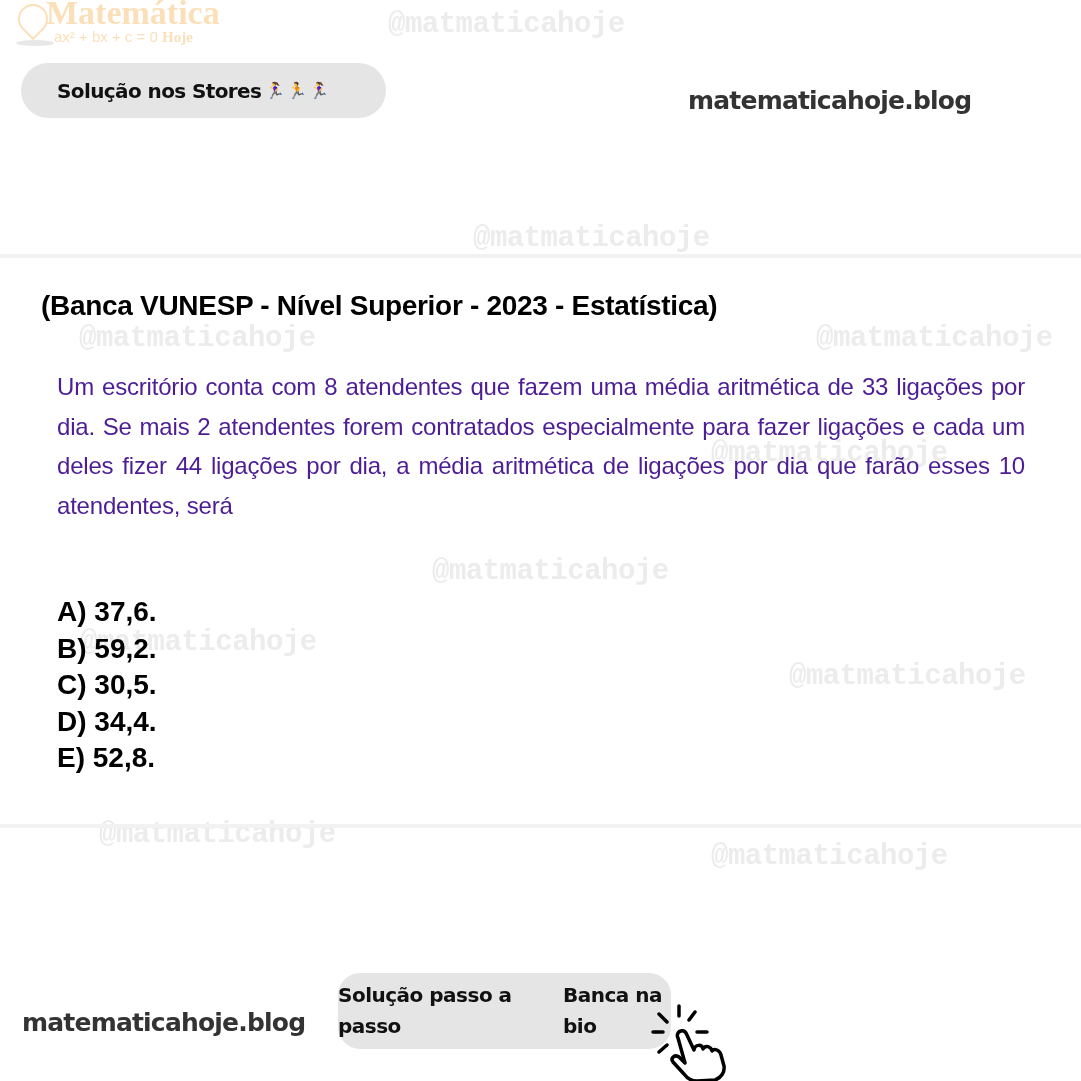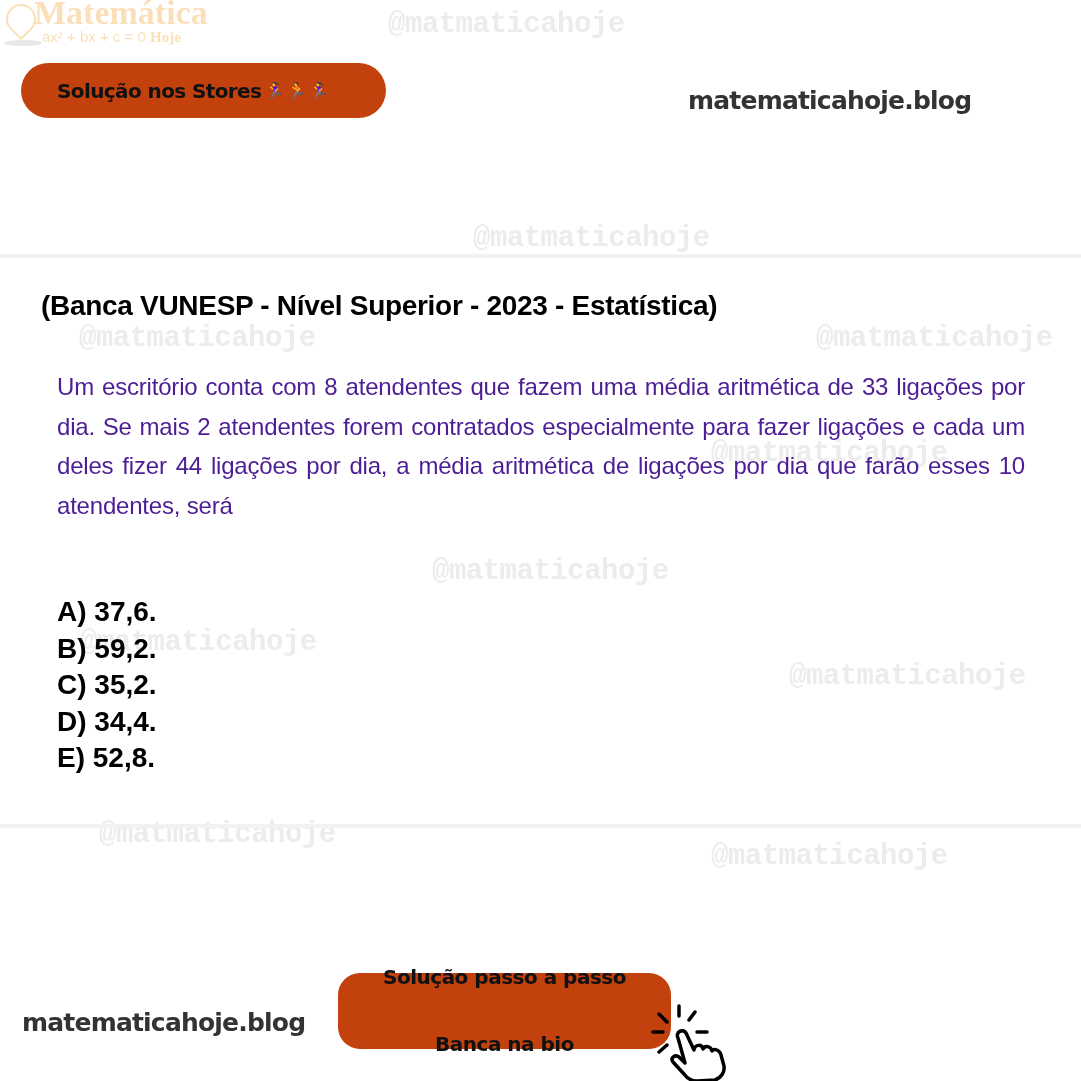--- a/index.html
+++ b/index.html
@@ -12,21 +12,21 @@
       position: absolute;
       font-family: Liberation Mono, monospace;
       font-weight: bold;
       font-size: 29px;
       color: #ececec;
       letter-spacing: -0.5px;
       white-space: nowrap;
       z-index: 0;
     }
     .logo {
-      position: absolute; left: 4px; top: 0; width: 230px; height: 52px;
+      position: absolute; left: 16px; top: 0; width: 230px; height: 52px;
       opacity: 0.35; z-index: 1; padding-left: 8px;
     }
     .logo-title {
       position: absolute; left: 30px; top: -6px;
       font-family: "Liberation Serif", serif; font-weight: bold;
       font-size: 34px; color: #f4a53a; white-space: nowrap;
     }
     .logo-formula {
       position: absolute; left: 38px; top: 28px;
       font-family: "Liberation Sans", sans-serif; font-size: 15px;
@@ -36,21 +36,21 @@
     .logo-pin {
       position: absolute; left: 2px; top: 4px; width: 26px; height: 26px;
       border: 2px solid #f4a53a; border-radius: 50% 50% 50% 0;
       transform: rotate(-45deg);
     }
     .logo-base {
       position: absolute; left: 0; top: 40px; width: 38px; height: 6px;
       background: #bbb; border-radius: 50%;
     }
     .pill {
-      position: absolute; background: #c2410c; color: #111;
+      position: absolute; background: #e5e5e5; color: #111;
       font-family: "DejaVu Sans", sans-serif; font-weight: bold;
       display: flex; align-items: center; justify-content: center;
       z-index: 2;
     }
     .pill-top {
       left: 21px; top: 63px; width: 365px; height: 55px;
       border-radius: 28px; font-size: 20px; letter-spacing: -0.6px;
       justify-content: flex-start; padding-left: 36px; box-sizing: border-box;
     }
     .runners { font-size: 16px; margin-left: 4px; letter-spacing: 2px; }
@@ -74,21 +74,21 @@
       font-size: 24px; line-height: 39.5px; color: #4c1d95;
       text-align: justify; z-index: 2; letter-spacing: -0.2px;
     }
     .options {
       position: absolute; left: 57px; top: 594px; z-index: 2;
       font-size: 28px; line-height: 36.5px; color: #000;
     }
     .opt { display: block; white-space: nowrap; font-weight: bold; }
     .pill-bottom {
       left: 338px; top: 973px; width: 333px; height: 76px;
-      border-radius: 22px; flex-direction: column; font-size: 20px;
+      border-radius: 22px; flex-direction: row; font-size: 20px;
       line-height: 31px; letter-spacing: -0.5px; gap: 36px;
     }
     .hand { position: absolute; left: 645px; top: 1000px; width: 85px; height: 81px; z-index: 3; }
   </style>
 </head>
 <body>
 
 <div class="wm" style="left:388px;top:8px;">@matmaticahoje</div>
 <div class="wm" style="left:473px;top:222px;">@matmaticahoje</div>
 <div class="wm" style="left:79px;top:322px;">@matmaticahoje</div>
@@ -114,21 +114,21 @@
 <div class="blog blog-top">matematicahoje.blog</div>
 
 <div class="divider" style="top:254px;"></div>
 
 <div class="heading">(Banca VUNESP - Nível Superior - 2023 - Estatística)</div>
 <div class="question">Um escritório conta com 8 atendentes que fazem uma média aritmética de 33 ligações por dia. Se mais 2 atendentes forem contratados especialmente para fazer ligações e cada um deles fizer 44 ligações por dia, a média aritmética de ligações por dia que farão esses 10 atendentes, será</div>
 
 <div class="options">
   <span class="opt"><span>A)</span> <span>37,6.</span></span>
   <span class="opt"><span>B)</span> <span>59,2.</span></span>
-  <span class="opt"><span>C)</span> <span>35,2.</span></span>
+  <span class="opt"><span>C)</span> <span>30,5.</span></span>
   <span class="opt"><span>D)</span> <span>34,4.</span></span>
   <span class="opt"><span>E)</span> <span>52,8.</span></span>
 </div>
 
 <div class="divider" style="top:824px;"></div>
 
 <div class="blog blog-bottom">matematicahoje.blog</div>
 <div class="pill pill-bottom">
   <span>Solução passo a passo</span>
   <span>Banca na bio</span>

